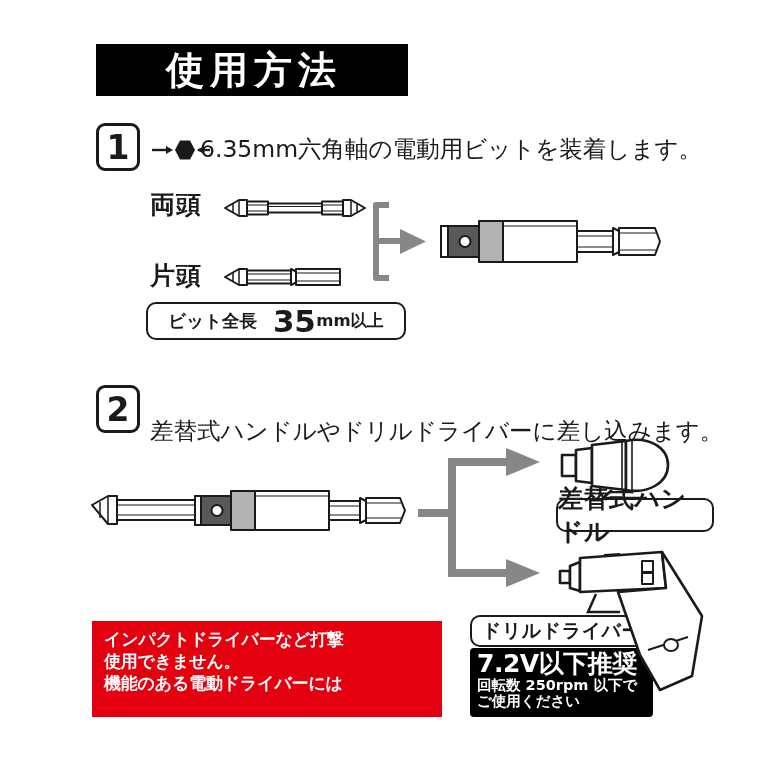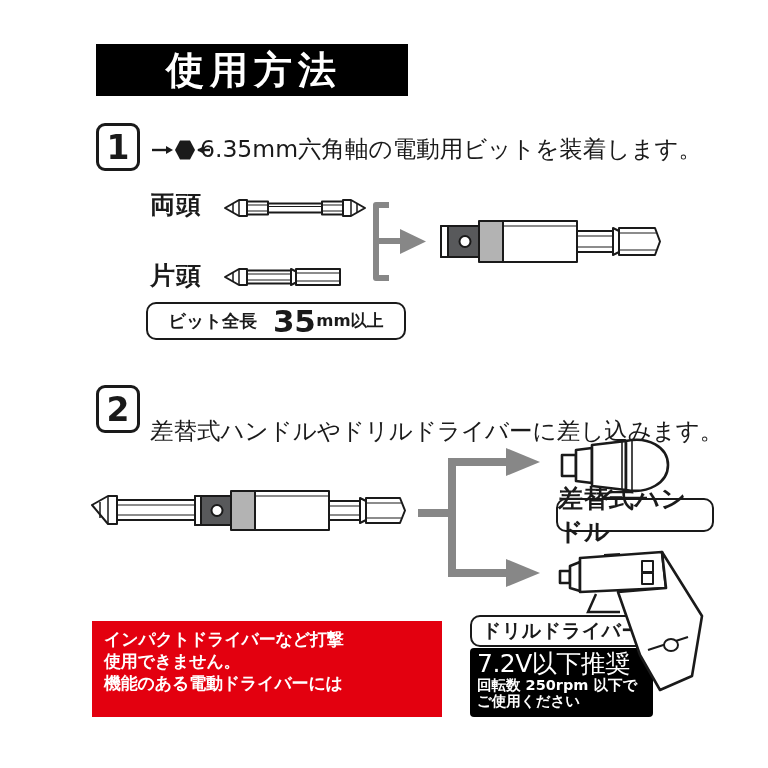--- a/index.html
+++ b/index.html
@@ -148,21 +148,21 @@
     width: 183px;
     height: 69px;
     background: #000000;
     border-radius: 4px;
     box-sizing: border-box;
     padding: 3px 6px 4px 7px;
     color: #ffffff;
   }
   .spec-box .l1 {
     font-size: 25px;
-    font-weight: normal;
+    font-weight: bold;
     line-height: 1.02;
     letter-spacing: -0.5px;
     white-space: nowrap;
   }
   .spec-box .l2, .spec-box .l3 {
     font-size: 14.5px;
     font-weight: bold;
     line-height: 1.15;
     white-space: nowrap;
   }

